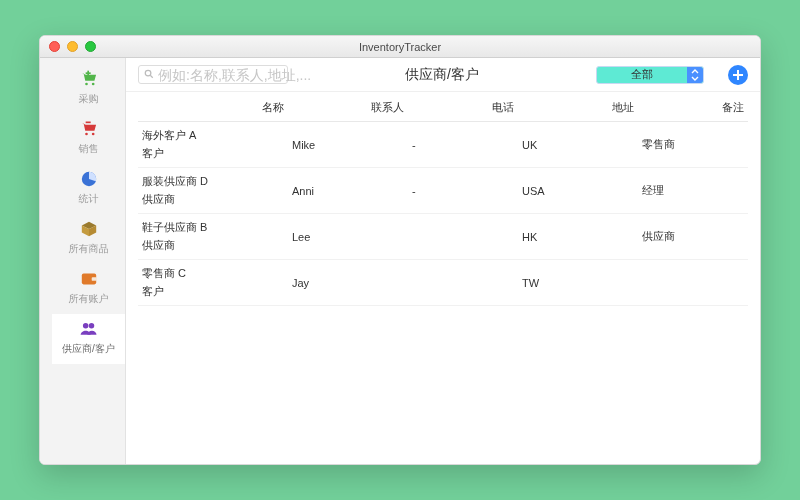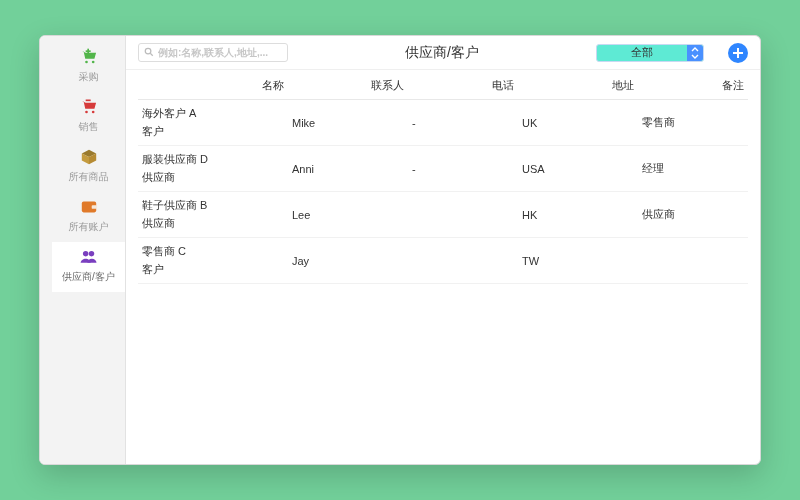--- a/index.html
+++ b/index.html
@@ -80,21 +80,21 @@
     border: 1px solid #ddd;
     border-radius: 3px;
     background: #fff;
     display: flex;
     align-items: center;
     padding: 0 5px;
     color: #bbb;
     gap: 4px;
   }
   .search input {
-    border: none; outline: none; flex:1; font-size: 10px; color:#333; background: transparent; font-weight: bold;
+    border: none; outline: none; flex:1; font-size: 14px; color:#333; background: transparent;
   }
   .search input::placeholder { color: #c6c6c6; }
   .heading { flex: 1; text-align: center; font-size: 14px; color: #333; font-weight: 400; }
   .filter {
     width: 108px; height: 18px;
     border: 1px solid #c8d9f2;
     border-radius: 3px;
     background: #5eead4;
     display:flex; align-items:center; justify-content:center;
     font-size: 11px; color:#333; position: relative;
@@ -133,20 +133,28 @@
   th.c1, td.c1 { width: 150px; }
   th.c2, td.c2 { width: 120px; }
   th.c3, td.c3 { width: 110px; }
   th.c4, td.c4 { width: 120px; }
 </style>
 </head>
 <body>
 
 <div class="window">
 
+  <div class="titlebar">
+    <div class="traffic">
+      <div class="tl red"></div>
+      <div class="tl yel"></div>
+      <div class="tl grn"></div>
+    </div>
+    <div class="title">InventoryTracker</div>
+  </div>
 
   <div class="body">
 
     <div class="sidebar">
 
       <div class="side-item">
         <span class="ico">
           <svg width="20" height="18" viewBox="0 0 24 20">
             <path fill="#52b54a" d="M4 3h1.5l2 9h11l2-7H8"></path>
               <rect x="10" y="0" width="2" height="6" fill="#52b54a"></rect>
@@ -163,20 +171,29 @@
           <svg width="20" height="18" viewBox="0 0 24 20">
             <path fill="#d63a3a" d="M4 3h1.5l2 9h11l2-7H8"></path>
               <rect x="8" y="1" width="6" height="2" fill="#d63a3a"></rect>
             <circle cx="9" cy="16" r="1.6" fill="#d63a3a"></circle>
               <circle cx="17" cy="16" r="1.6" fill="#d63a3a"></circle>
           </svg>
         </span>
         <span>销售</span>
       </div>
 
+      <div class="side-item">
+        <span class="ico">
+          <svg width="18" height="18" viewBox="0 0 20 20">
+            <circle cx="10" cy="10" r="8" fill="#3a72d6"></circle>
+            <path d="M10 10 L10 2 A8 8 0 0 1 17.5 12.5 Z" fill="#cfe0ff"></path>
+          </svg>
+        </span>
+        <span>统计</span>
+      </div>
 
       <div class="side-item">
         <span class="ico">
           <svg width="18" height="18" viewBox="0 0 20 20">
             <polygon points="10,2 18,6 10,10 2,6" fill="#9a7a2d"></polygon>
             <polygon points="2,6 10,10 10,18 2,14" fill="#c49b3f"></polygon>
             <polygon points="18,6 10,10 10,18 18,14" fill="#b68b33"></polygon>
           </svg>
         </span>
         <span>所有商品</span>

